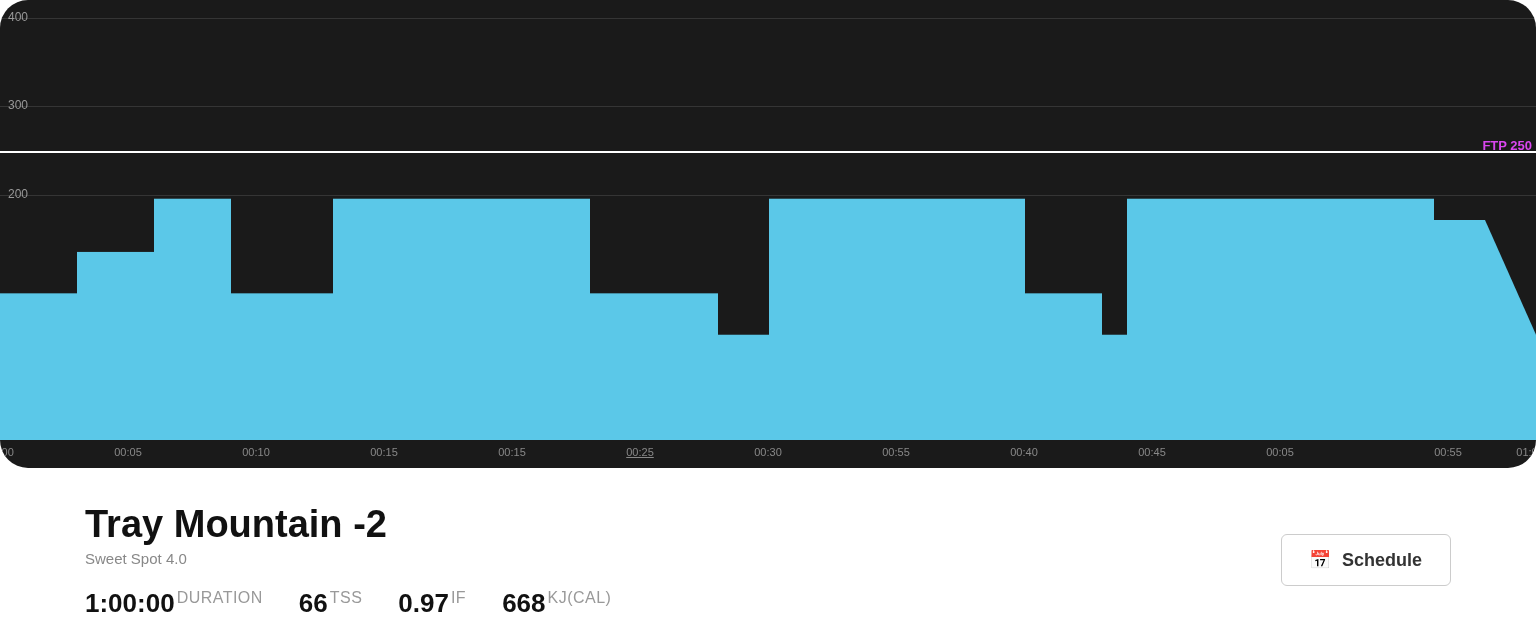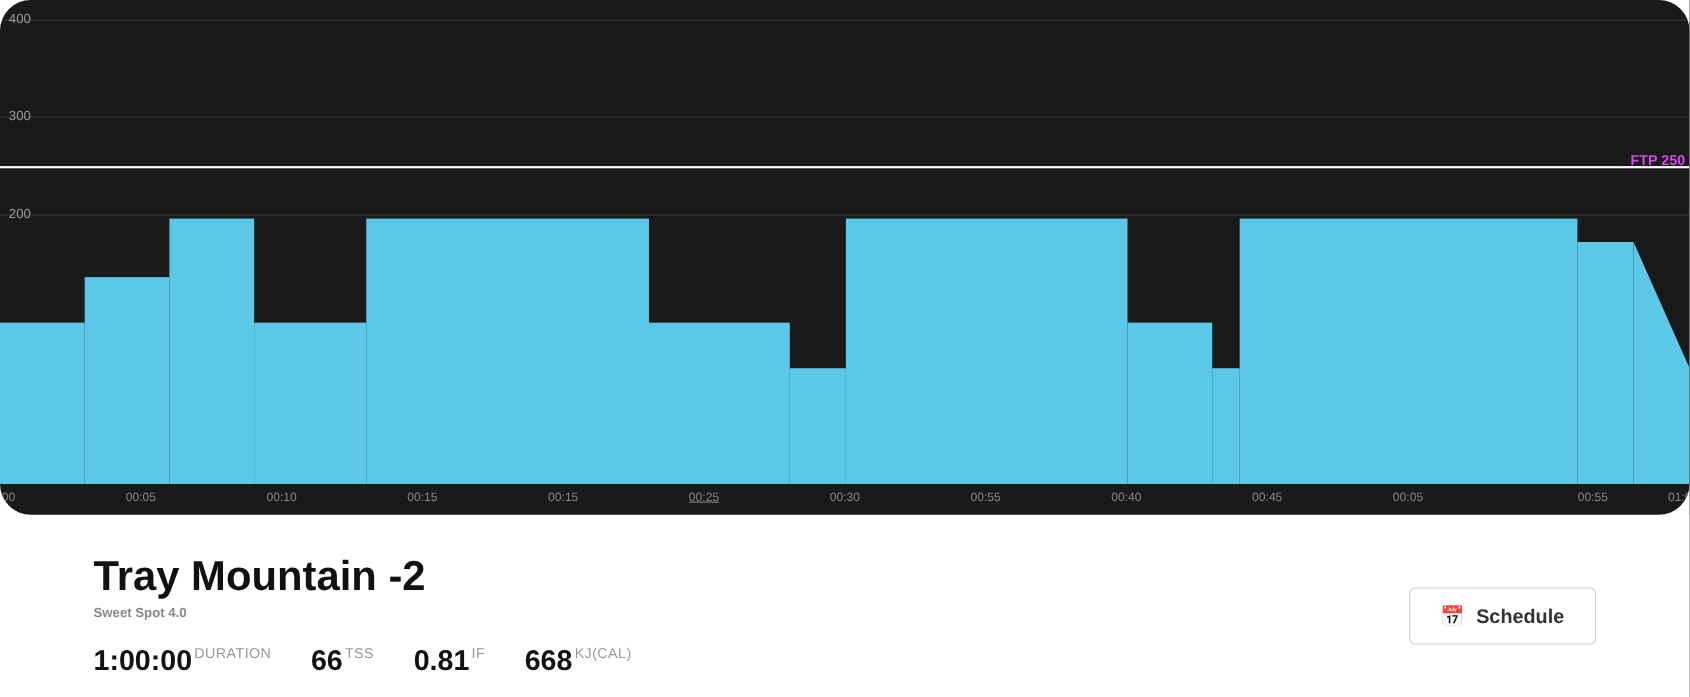--- a/index.html
+++ b/index.html
@@ -98,23 +98,23 @@
 
     .workout-title {
       font-size: 38px;
       font-weight: 800;
       color: #111;
       line-height: 1.1;
       margin-bottom: 4px;
     }
 
     .workout-subtitle {
-      font-size: 12px;
+      font-size: 15px;
       color: #888;
-      font-weight: 700;
+      font-weight: 400;
       margin-bottom: 22px;
     }
 
     .stats-row {
       display: flex;
       gap: 36px;
       align-items: flex-start;
     }
 
     .stat-item {
@@ -124,21 +124,21 @@
     }
 
     .stat-value {
       font-size: 26px;
       font-weight: 600;
       color: #111;
       line-height: 1.1;
     }
 
     .stat-label {
-      font-size: 13px;
+      font-size: 16px;
       color: #999;
       font-weight: 500;
       letter-spacing: 0.03em;
       text-transform: uppercase;
     }
 
     .schedule-button {
       display: flex;
       align-items: center;
       gap: 10px;
@@ -231,21 +231,21 @@
     <div class="stats-row">
       <div class="stat-item">
         <span class="stat-value">1:00:00</span>
         <span class="stat-label">DURATION</span>
       </div>
       <div class="stat-item">
         <span class="stat-value">66</span>
         <span class="stat-label">TSS</span>
       </div>
       <div class="stat-item">
-        <span class="stat-value">0.81</span>
+        <span class="stat-value">0.97</span>
         <span class="stat-label">IF</span>
       </div>
       <div class="stat-item">
         <span class="stat-value">668</span>
         <span class="stat-label">KJ(CAL)</span>
       </div>
     </div>
   </div>
 
   <button class="schedule-button">

